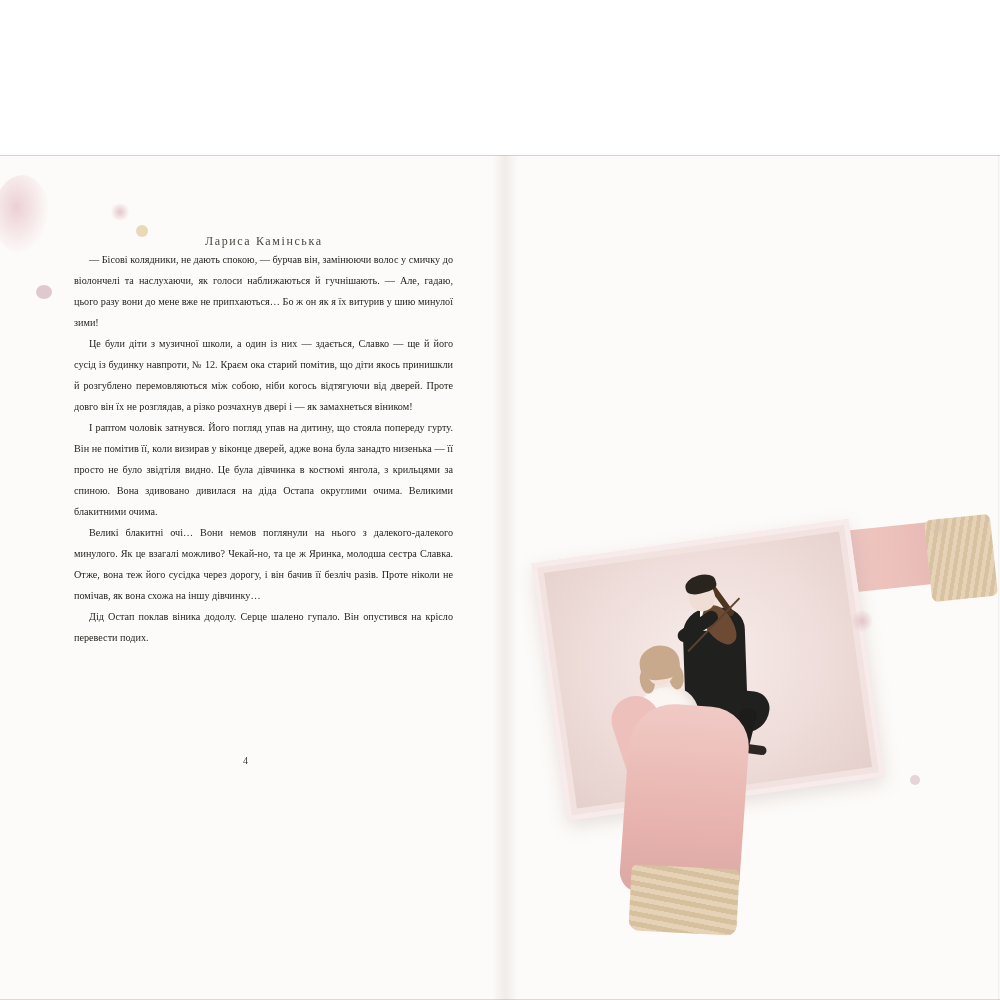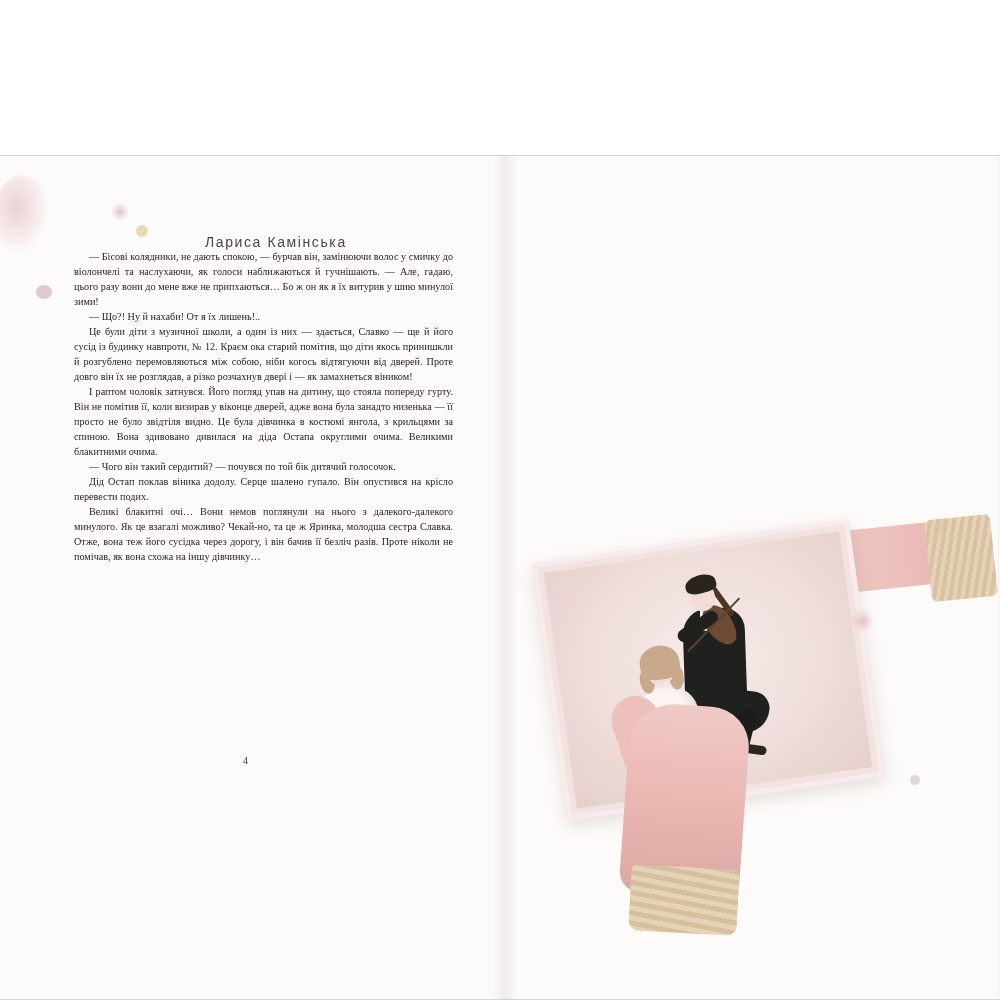--- a/index.html
+++ b/index.html
@@ -73,34 +73,34 @@
   .page {
     position: absolute;
     top: 0;
     height: 845px;
   }
   .page-left  { left: 0px;   width: 505px; }
   .page-right { left: 505px; width: 495px; }
 
   .running-head {
     position: absolute;
-    font-family: Liberation Sans, sans-serif;
-    font-size: 14px;
+    font-family: Liberation Serif, serif;
+    font-size: 12px;
     letter-spacing: 1.6px;
     color: #4b4743;
     text-transform: none;
     white-space: nowrap;
   }
   .rh-left  { left: 205px; top: 79px; }
 
   .column {
     position: absolute;
     font-family: "Liberation Serif", serif;
     font-size: 10.2px;
-    line-height: 15px;
+    line-height: 21px;
     color: #26221f;
     text-align: justify;
     text-justify: inter-word;
     hyphens: manual;
   }
   .col-left {
     left: 74px;
     top: 94px;
     width: 379px;
   }
@@ -428,26 +428,24 @@
 <div id="spread">
   <div class="book">
     <div class="scan-top-rule"></div>
     <div class="scan-bottom-rule"></div>
     <div class="page-edge-right"></div>
 
     <div class="page page-left">
       <div class="running-head rh-left">Лариса Камінська</div>
       <div class="column col-left">
         <p>— Бісові колядники, не дають спокою, — бурчав він, замінюючи волос у смичку до віолончелі та наслухаючи, як голоси наближаються й гучнішають. — Але, гадаю, цього разу вони до мене вже не припхаються… Бо ж он як я їх витурив у шию минулої зими!</p>
-        <p>— Що?! Ну й нахаби! От я їх лишень!..</p>
         <p>Це були діти з музичної школи, а один із них — здається, Славко — ще й його сусід із будинку навпроти, № 12. Краєм ока старий помітив, що діти якось принишкли й розгублено перемовляються між собою, ніби когось відтягуючи від дверей. Проте довго він їх не розглядав, а різко розчахнув двері і — як замахнеться віником!</p>
         <p>І раптом чоловік затнувся. Його погляд упав на дитину, що стояла попереду гурту. Він не помітив її, коли визирав у віконце дверей, адже вона була занадто низенька — її просто не було звідтіля видно. Це була дівчинка в костюмі янгола, з крильцями за спиною. Вона здивовано дивилася на діда Остапа округлими очима. Великими блакитними очима.</p>
-        <p>— Чого він такий сердитий? — почувся по той бік дитячий голосочок.</p>
+        <p>Великі блакитні очі… Вони немов поглянули на нього з далекого-далекого минулого. Як це взагалі можливо? Чекай-но, та це ж Яринка, молодша сестра Славка. Отже, вона теж його сусідка через дорогу, і він бачив її безліч разів. Проте ніколи не помічав, як вона схожа на іншу дівчинку…</p>
         <p>Дід Остап поклав віника додолу. Серце шалено гупало. Він опустився на крісло перевести подих.</p>
-        <p>Великі блакитні очі… Вони немов поглянули на нього з далекого-далекого минулого. Як це взагалі можливо? Чекай-но, та це ж Яринка, молодша сестра Славка. Отже, вона теж його сусідка через дорогу, і він бачив її безліч разів. Проте ніколи не помічав, як вона схожа на іншу дівчинку…</p>
       </div>
       <div class="folio">4</div>
     </div>
 
     <div class="page page-right">
       
       
     </div>
 
     <div class="gutter"></div>

